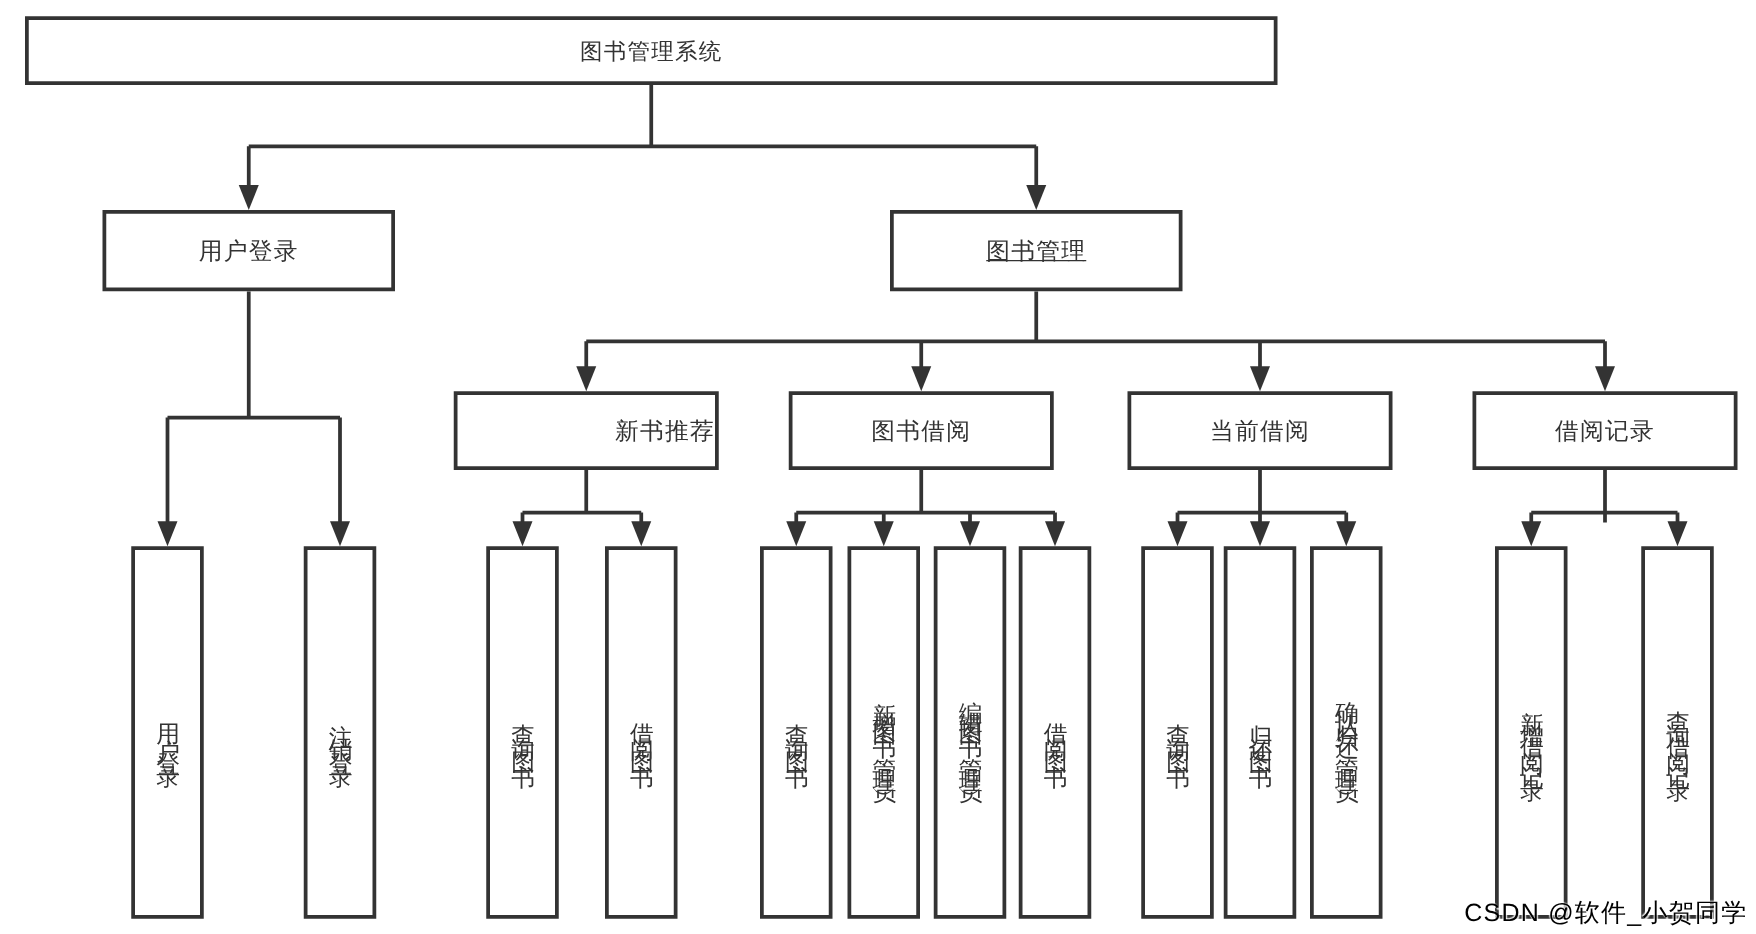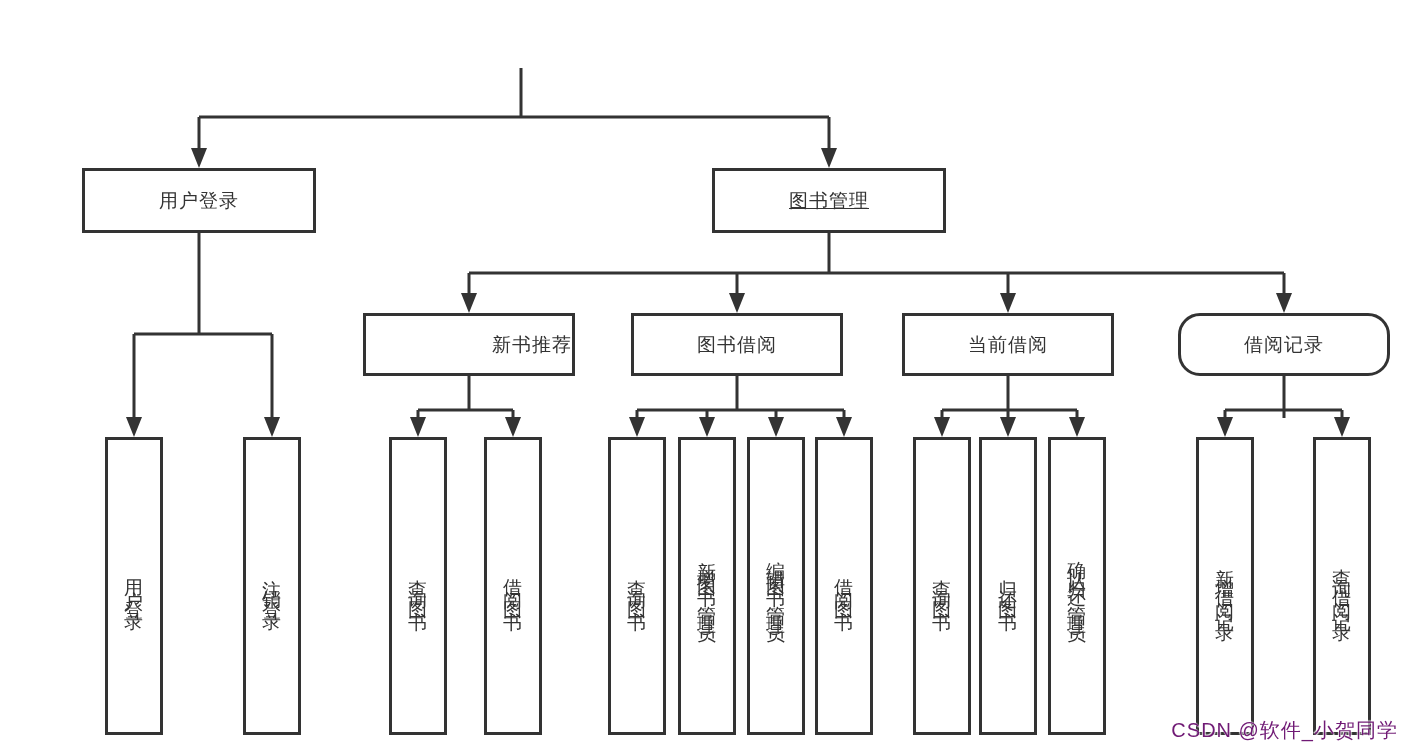--- a/index.html
+++ b/index.html
@@ -40,21 +40,21 @@
     font-size: 19px;
     letter-spacing: 11px;
     line-height: 1;
   }
   .node.v.long { letter-spacing: 9px; font-size: 19px; }
   .watermark {
     position: absolute;
     right: 7px;
     bottom: 3px;
     font-size: 20px;
-    color: #701a75;
+    color: #000000;
     letter-spacing: 1px;
     text-shadow: 1px 1px 1px rgba(255,255,255,0.9), -1px -1px 1px rgba(255,255,255,0.9);
     white-space: nowrap;
   }
 </style>
 </head>
 <body>
 
 <div id="canvas">
 
@@ -94,38 +94,41 @@
       <polygon points="768,417 784,417 776,437"></polygon>
       <polygon points="836,417 852,417 844,437"></polygon>
       <polygon points="934,417 950,417 942,437"></polygon>
       <polygon points="1000,417 1016,417 1008,437"></polygon>
       <polygon points="1069,417 1085,417 1077,437"></polygon>
       <polygon points="1217,417 1233,417 1225,437"></polygon>
       <polygon points="1334,417 1350,417 1342,437"></polygon>
     </g>
   </svg>
 
+  <div class="node h root" style="left:20px; top:13px; width:1002px; height:55px;">
+    <span>图书管理系统</span>
+  </div>
 
   <div class="node h" style="left:82px; top:168px; width:234px; height:65px;">
     <span>用户登录</span>
   </div>
   <div class="node h" style="left:712px; top:168px; width:234px; height:65px;text-decoration:underline;">
     <span>图书管理</span>
   </div>
 
   <div class="node h" style="left:363px; top:313px; width:212px; height:63px;justify-content:flex-end;">
     <span>新书推荐</span>
   </div>
   <div class="node h" style="left:902px; top:313px; width:212px; height:63px;">
     <span>当前借阅</span>
   </div>
   <div class="node h" style="left:631px; top:313px; width:212px; height:63px;">
     <span>图书借阅</span>
   </div>
-  <div class="node h" style="left:1178px; top:313px; width:212px; height:63px;border-radius:22px;">
+  <div class="node h" style="left:1178px; top:313px; width:212px; height:63px;">
     <span>借阅记录</span>
   </div>
 
   <div class="node v" style="left:105px; top:437px; width:58px; height:298px;">
     <span>用户登录</span>
   </div>
   <div class="node v" style="left:243px; top:437px; width:58px; height:298px;">
     <span>注销登录</span>
   </div>
 

